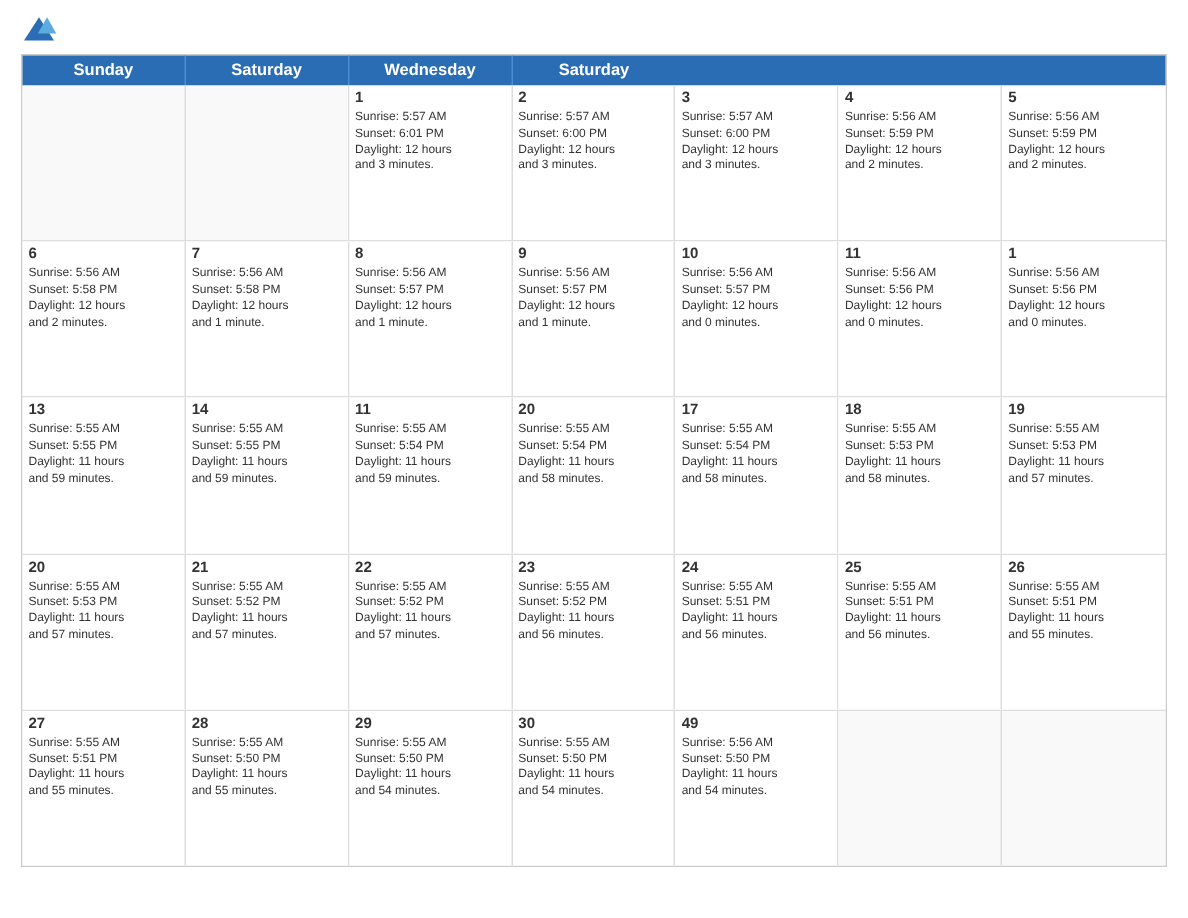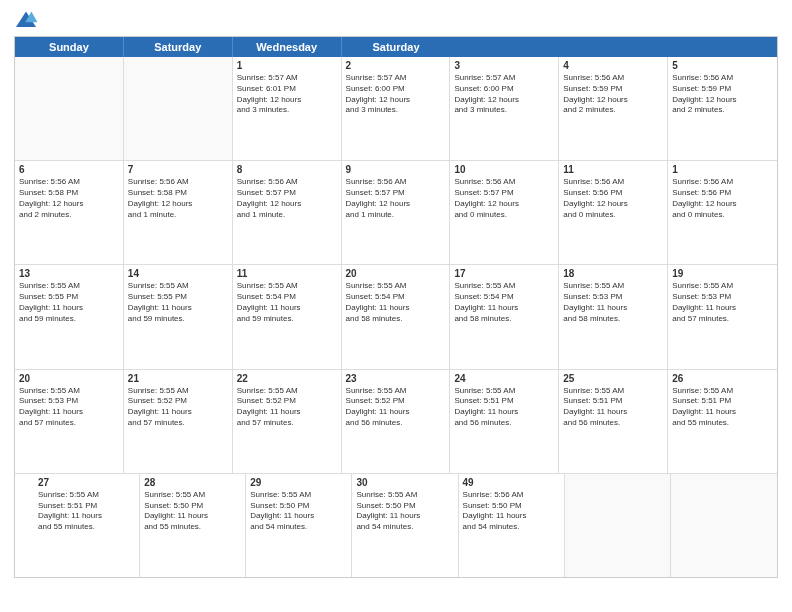--- a/index.html
+++ b/index.html
@@ -82,21 +82,20 @@
       flex-direction: column;
     }
     .cal-row {
       display: grid;
       grid-template-columns: repeat(7, 1fr);
       flex: 1;
       border-bottom: 1px solid #ddd;
     }
     .cal-row:last-child {
       border-bottom: none;
-      margin-left: 19px;
     }
     .cal-cell {
       border-right: 1px solid #ddd;
       padding: 3px 4px;
       font-size: 8.5px;
       color: #333;
       vertical-align: top;
       background: #fff;
       min-height: 0;
     }

